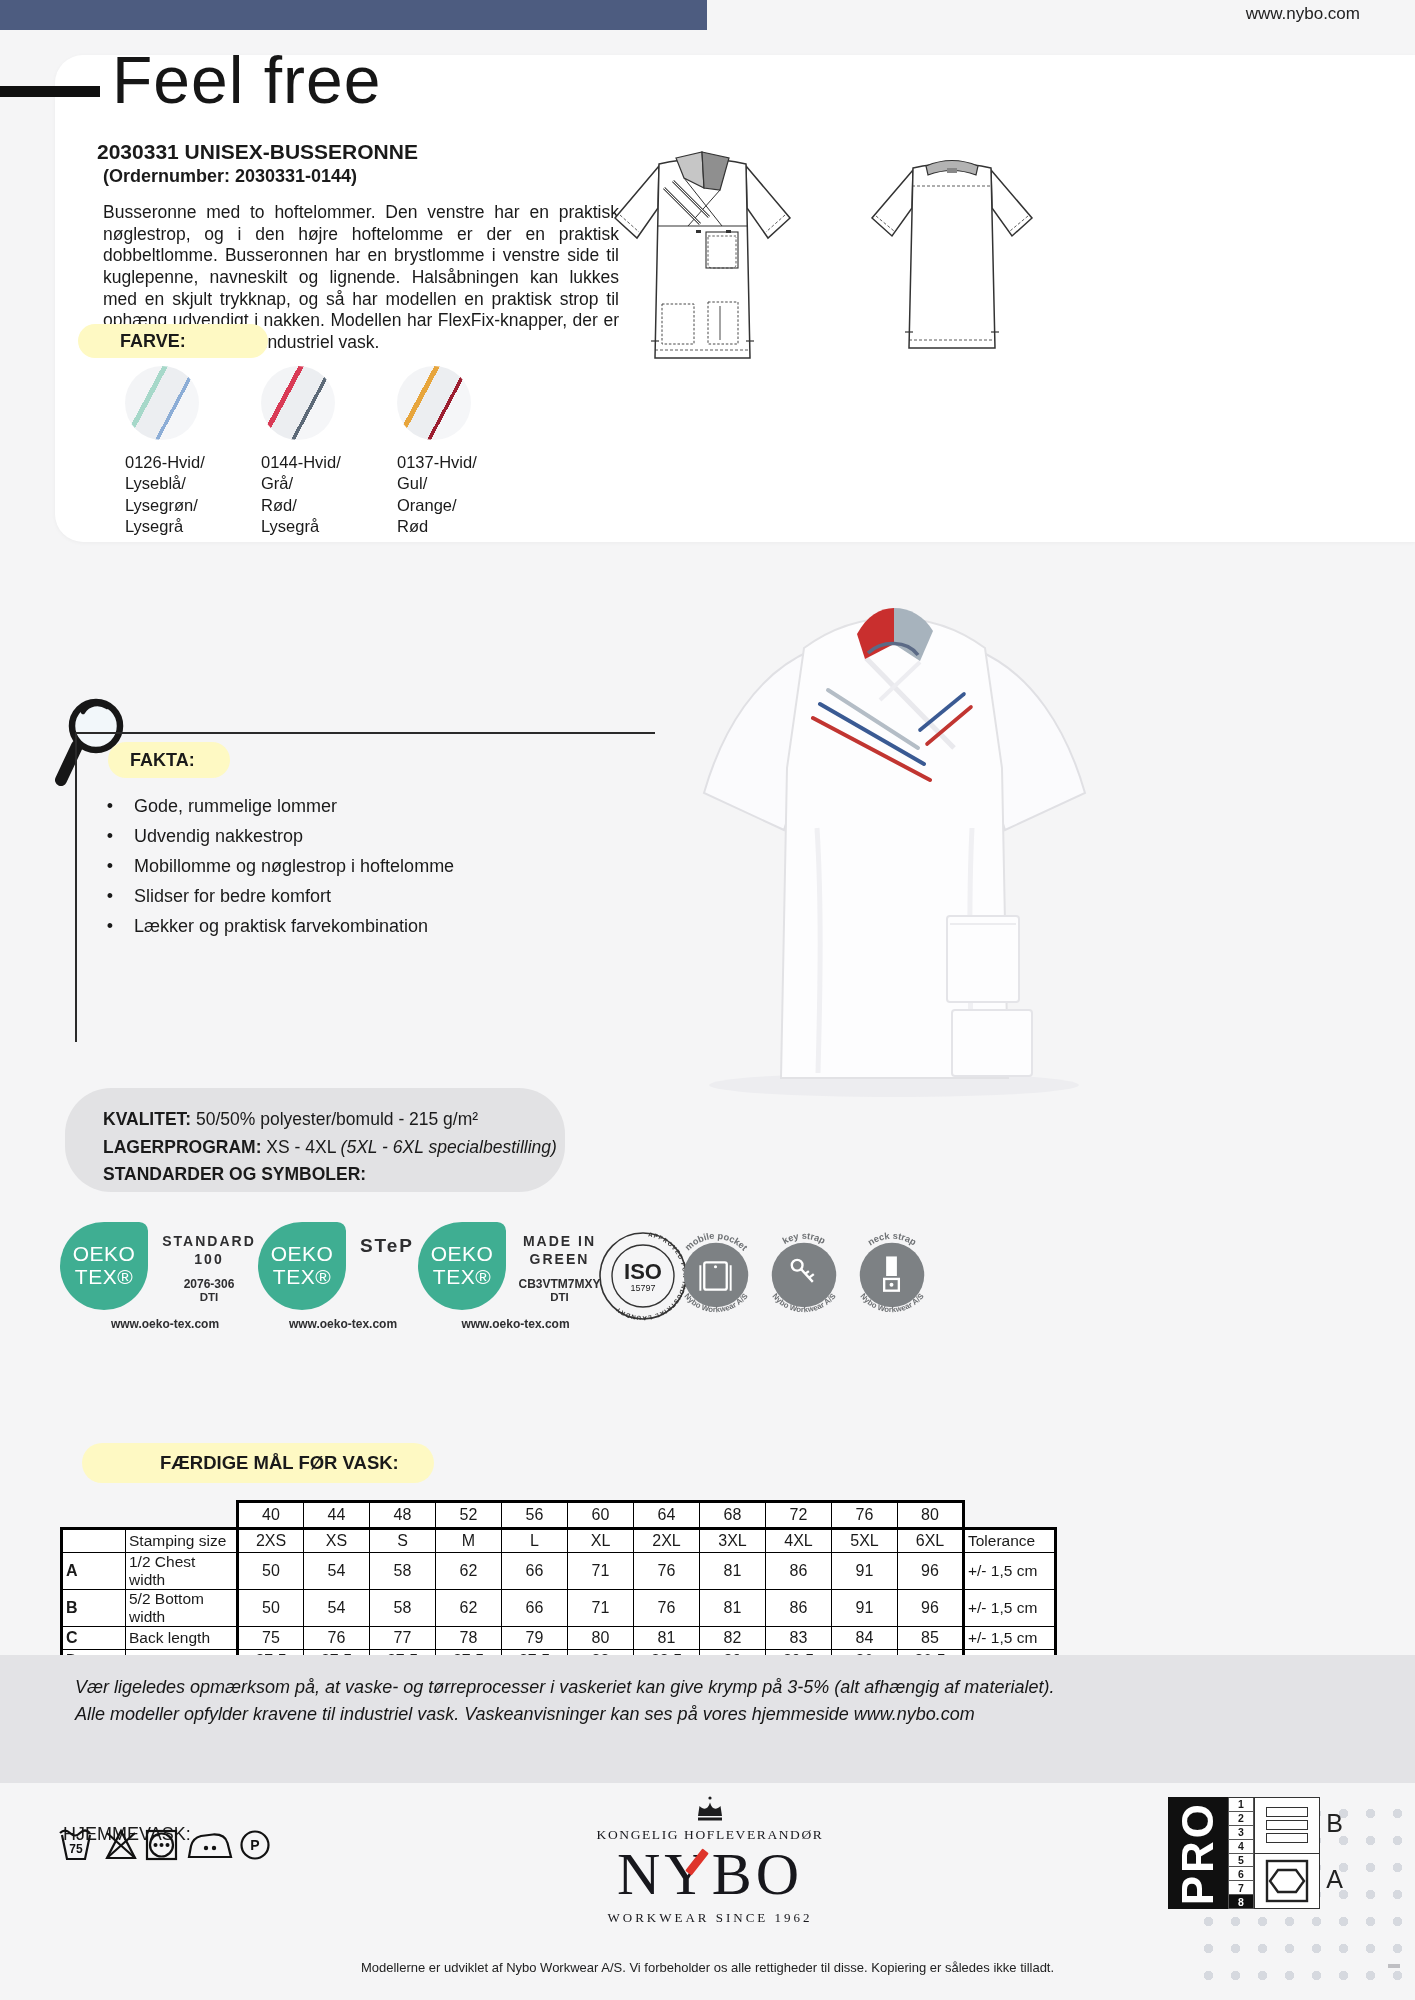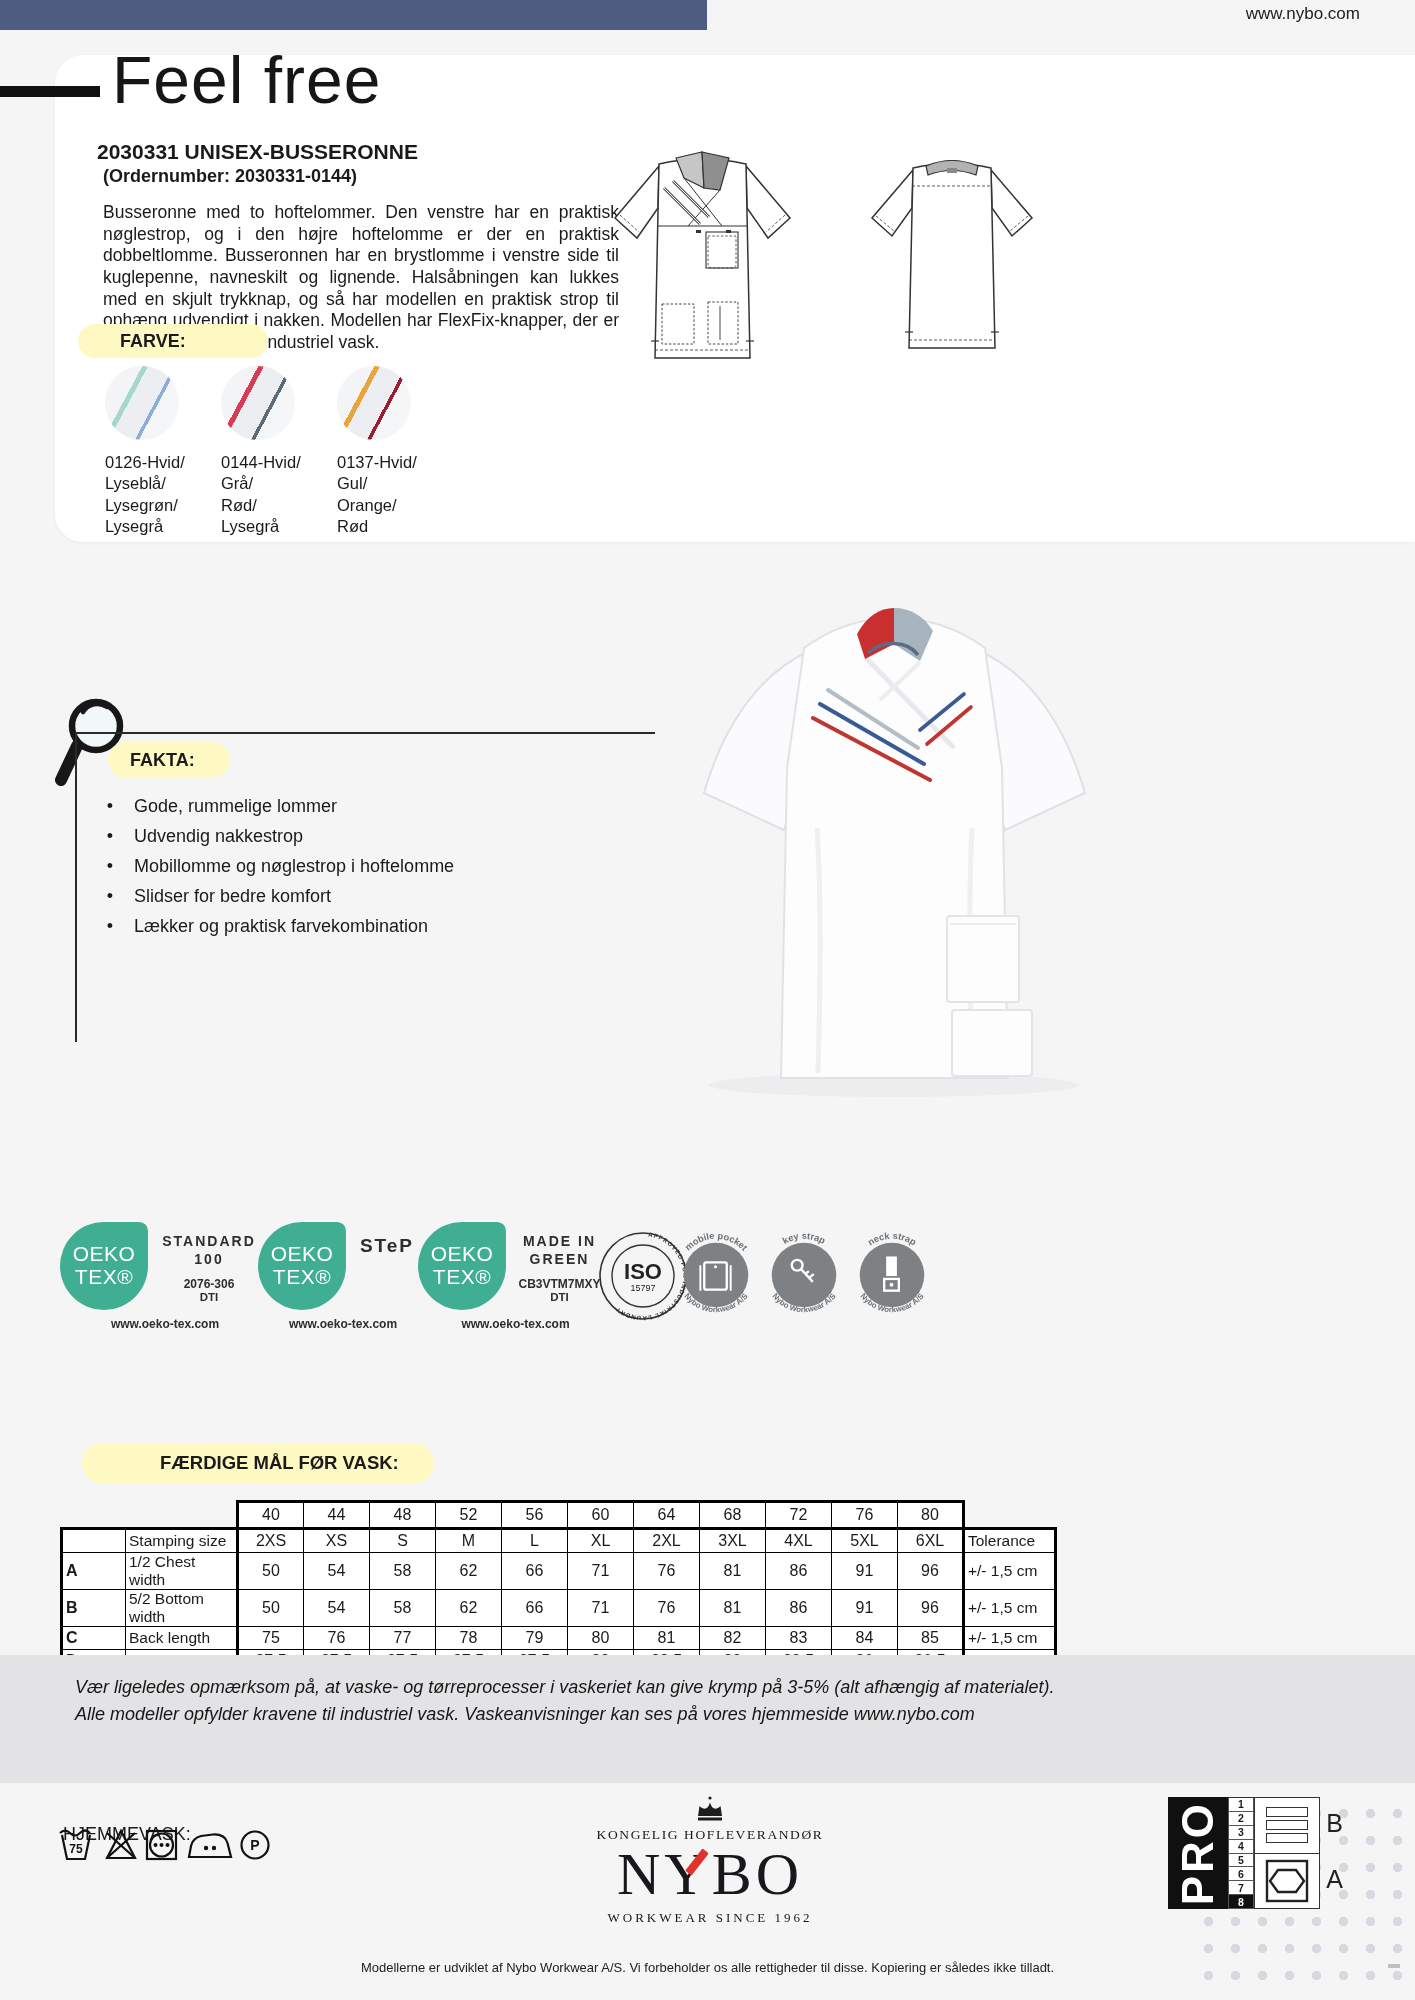--- a/index.html
+++ b/index.html
@@ -18,21 +18,21 @@
   .page-title{left:112px;top:42px;font-size:66px;font-weight:400;letter-spacing:1px;color:#161616;}
   .prod-code{left:97px;top:140px;font-size:21px;font-weight:bold;}
   .prod-order{left:103px;top:166px;font-size:18px;font-weight:bold;}
   .prod-desc{left:103px;top:202px;width:516px;font-size:17.5px;line-height:1.24;text-align:justify;}
 
   .pill{background:#fef9c3;border-radius:20px;display:flex;align-items:center;}
   .farve-pill{left:78px;top:324px;width:190px;height:34px;}
   .farve-pill span{padding-left:42px;font-size:18px;font-weight:bold;}
 
   .swatch-row{left:105px;top:366px;display:flex;gap:21px;}
-  .swatch{width:95px;}
+  .swatch{width:95px;margin-left:20px;}
   .swatch-circle{width:74px;height:74px;border-radius:50%;}
   .swatch-label{margin-top:12px;font-size:16.5px;line-height:1.3;white-space:pre-line;}
 
   
   .fakta-hline{left:75px;top:732px;width:580px;height:2px;background:#2a2a2a;}
   .fakta-vline{left:75px;top:732px;width:2px;height:310px;background:#2a2a2a;}
   .fakta-pill{left:108px;top:742px;width:122px;height:36px;}
   .fakta-pill span{padding-left:22px;font-size:18px;font-weight:bold;}
   .fakta-list{left:86px;top:792px;width:470px;list-style:none;margin:0;padding:0;}
   .fakta-list li{display:flex;font-size:18px;line-height:1.66;}
@@ -248,20 +248,34 @@
     <path d="M312,116 L268,152" stroke="#3a5a93" stroke-width="3.6" stroke-linecap="round"></path>
     <path d="M319,129 L275,166" stroke="#c13531" stroke-width="3.6" stroke-linecap="round"></path>
     <path d="M205,56 C215,38 228,30 242,30 L242,66 L213,81 Z" fill="#c92f2e"></path>
     <path d="M242,30 C258,30 272,38 281,53 L268,83 L242,66 Z" fill="#a7b3bd"></path>
     <path d="M216,75 C230,62 255,62 266,77" stroke="#5b6a86" stroke-width="3.5" fill="none"></path>
     <rect x="295" y="338" width="72" height="86" rx="3" fill="#fdfdfe" stroke="#e4e4e8" stroke-width="2"></rect>
     <path d="M298,346 h66" stroke="#ececef" stroke-width="2"></path>
     <rect x="300" y="432" width="80" height="66" rx="3" fill="#fdfdfe" stroke="#e4e4e8" stroke-width="2"></rect>
   </svg>
 
+  <div class="abs kval-pill">
+    <div>
+      <b>KVALITET:</b>
+      <span>50/50% polyester/bomuld - 215 g/m²</span>
+    </div>
+    <div>
+      <b>LAGERPROGRAM:</b>
+      <span>XS - 4XL</span>
+      <span class="kval-note">(5XL - 6XL specialbestilling)</span>
+    </div>
+    <div>
+      <b>STANDARDER OG SYMBOLER:</b>
+    </div>
+  </div>
 
   <div id="oeko-row">
       <div class="abs oeko-badge ob1">
         <div class="ob-top">
           <div class="drop">
             <span>OEKO</span>
             <span>TEX®</span>
           </div>
           <div class="ob-text">
             <div class="ob-title">STANDARD

